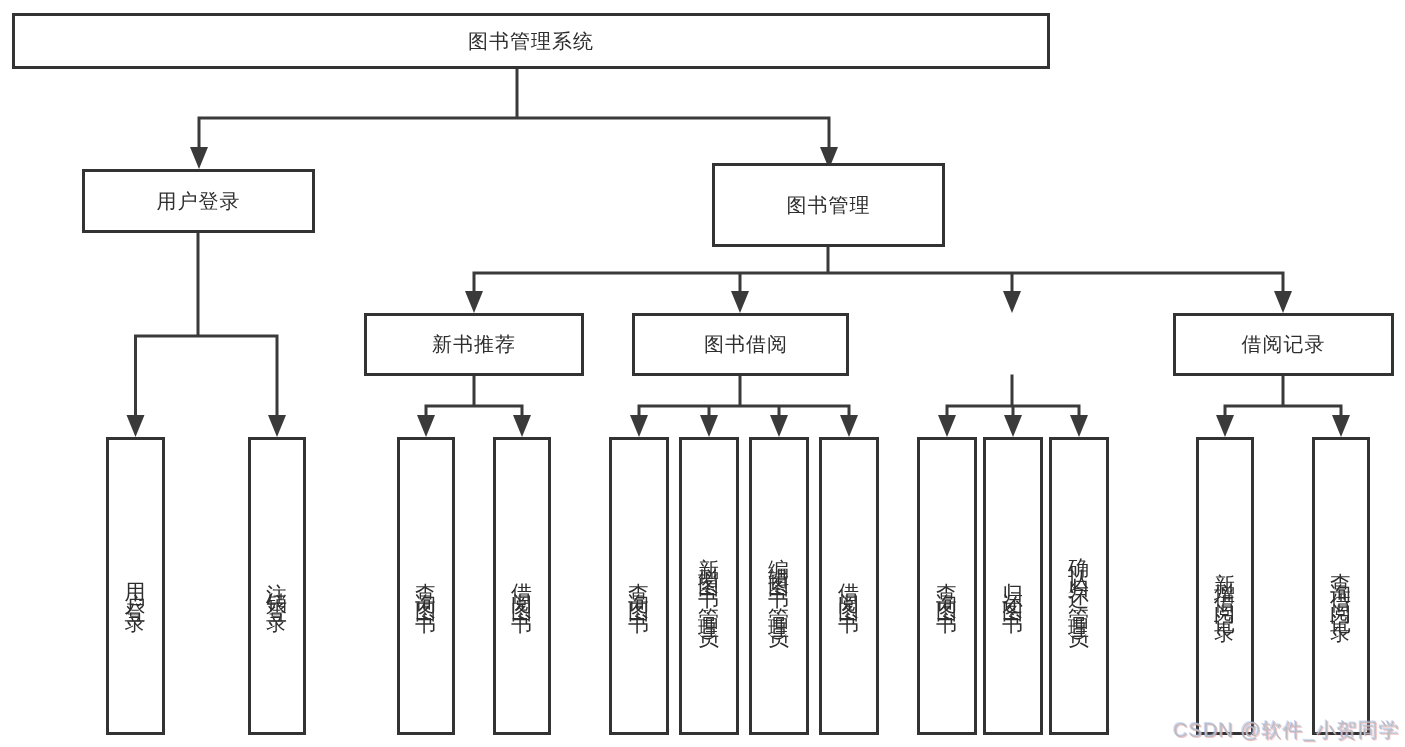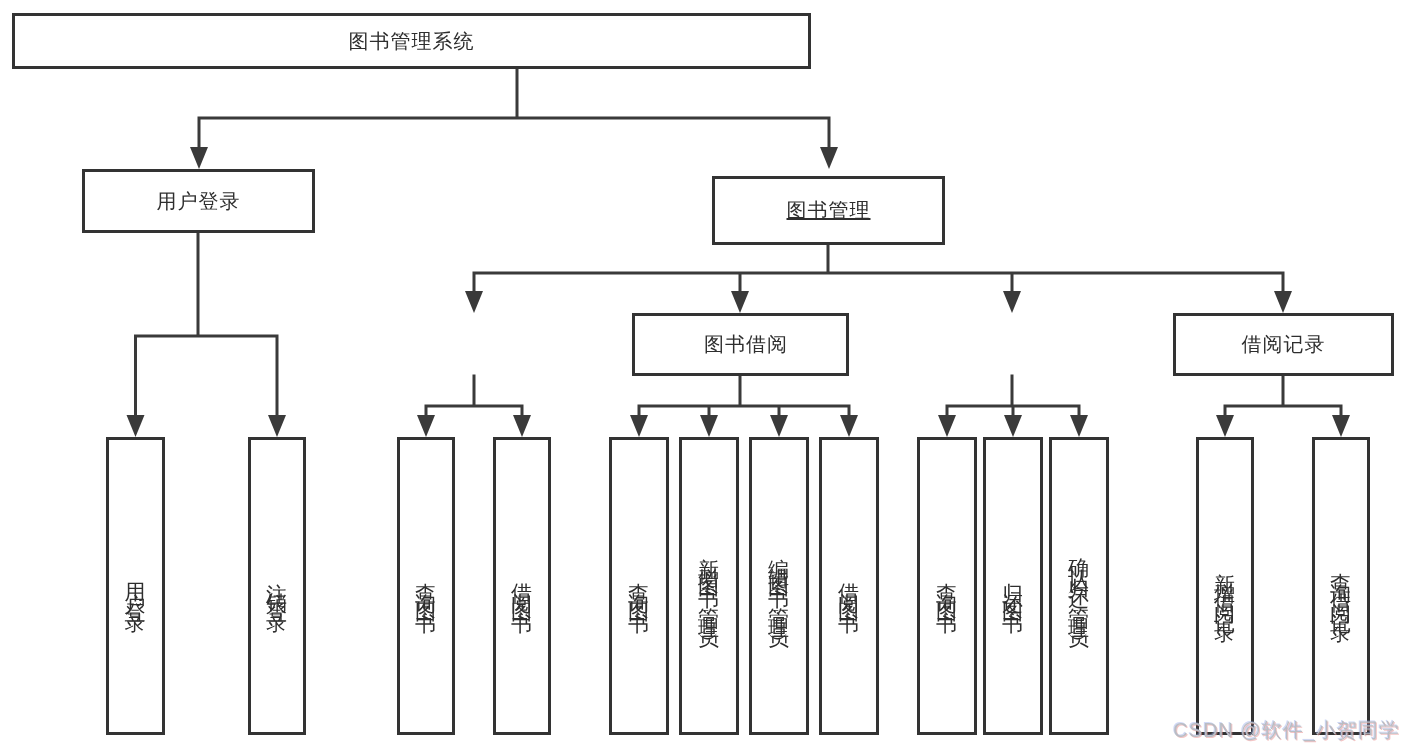--- a/index.html
+++ b/index.html
@@ -36,23 +36,23 @@
     position:absolute;
     right:5px;bottom:3px;
     z-index:3;
     font-size:20px;
     letter-spacing:1px;
     color:var(--wm,#b9bdc4);
     text-shadow:1px 1px 0 rgba(233,150,150,0.55), -1px -1px 0 rgba(150,170,235,0.45);
     white-space:nowrap;
   }
   
-  .n-root{left:12px;top:13px;width:799px;height:56px;}
+  .n-root{left:12px;top:13px;width:1038px;height:56px;}
   .n-l2a{left:82px;top:169px;width:233px;height:64px;}
-  .n-l2b{left:712px;top:176px;width:233px;height:69px;text-decoration:underline;}
+  .n-l2b{left:712px;top:163px;width:233px;height:84px;}
   .n-l3a{left:364px;top:313px;width:220px;height:63px;}
   .n-l3b{left:632px;top:313px;width:217px;height:63px;padding-left:11px;}
   .n-l3c{left:903px;top:313px;width:217px;height:63px;}
   .n-l3d{left:1173px;top:313px;width:221px;height:63px;justify-content:center;}
   .leaf{top:437px;height:298px;}
   .n-g1c1{left:106px;width:59px;}
   .n-g1c2{left:248px;width:58px;}
   .n-g2c1{left:397px;width:58px;}
   .n-g2c2{left:493px;width:58px;}
   .n-g3c1{left:609px;width:60px;}
@@ -109,20 +109,23 @@
     <span class="hlabel">图书管理系统</span>
   </div>
 
   <div class="node n-l2a">
     <span class="hlabel">用户登录</span>
   </div>
   <div class="node n-l2b">
     <span class="hlabel">图书管理</span>
   </div>
 
+  <div class="node n-l3a">
+    <span class="hlabel">新书推荐</span>
+  </div>
   <div class="node n-l3b">
     <span class="hlabel">图书借阅</span>
   </div>
   <div class="node n-l3d">
     <span class="hlabel">借阅记录</span>
   </div>
 
   <div class="node leaf n-g1c1">
     <span class="vlabel">用户登录</span>
   </div>

